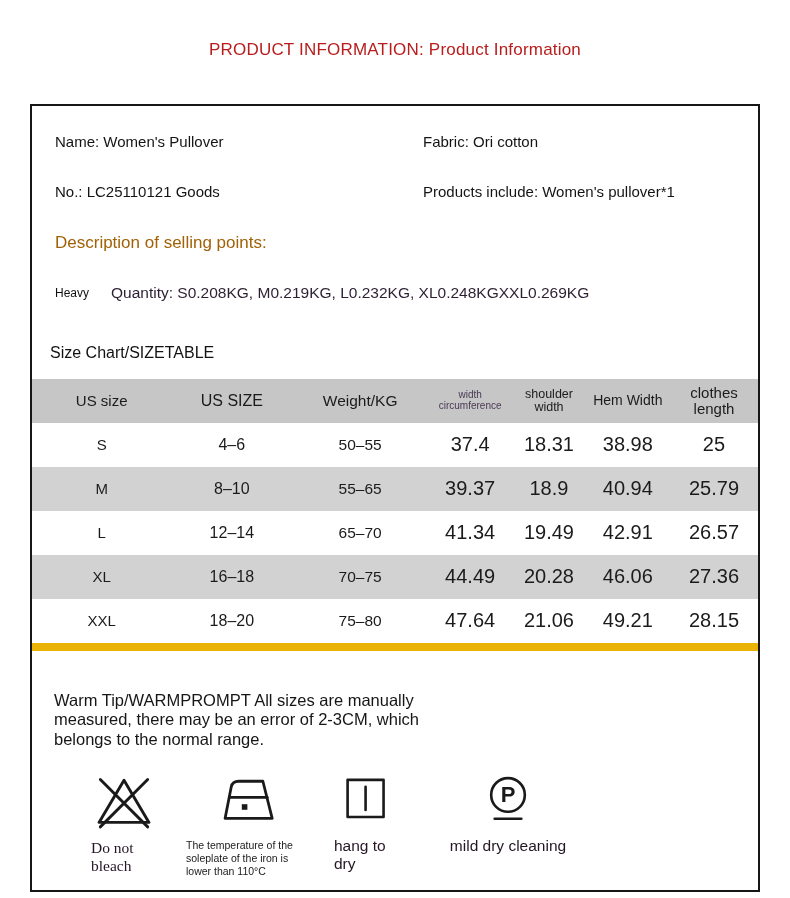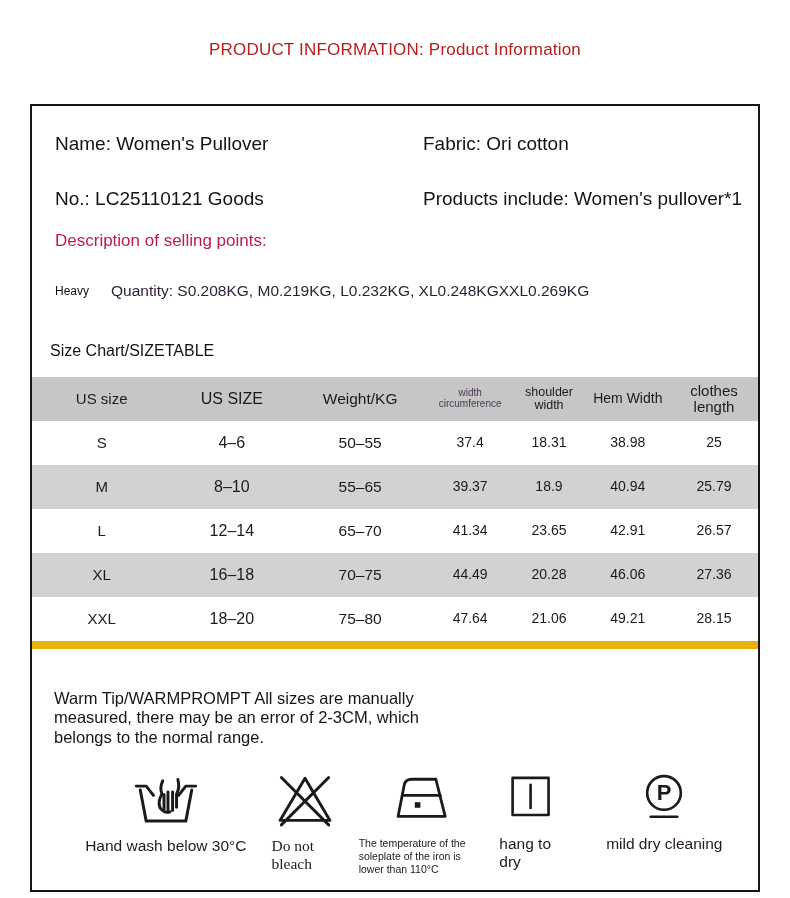--- a/index.html
+++ b/index.html
@@ -10,38 +10,38 @@
   .title{
     padding-top:40px;text-align:center;font-size:17px;letter-spacing:.2px;
     color:#b91c1c;font-weight:500;
   }
   .box{
     margin:44px 30px 0 30px;height:788px;border:2px solid #161616;
     box-sizing:border-box;background:#ffffff;
   }
   .info-grid{
     display:grid;grid-template-columns:368px 1fr;row-gap:33px;
-    padding:27px 10px 0 23px;font-size:19px;color:#141414;
+    padding:27px 10px 0 23px;font-size:15px;color:#141414;
   }
-  .desc{margin:21px 0 0 23px;font-size:17px;color:#be185d;}
+  .desc{margin:33px 0 0 23px;font-size:17px;color:#a16207;}
   .qty-row{margin:31px 0 0 23px;display:flex;align-items:center;gap:22px;}
   .heavy{font-size:12px;color:#111;}
   .qty{font-size:15.5px;color:#2d1f33;}
   .chart-heading{margin:42px 0 0 18px;font-size:16px;color:#121212;}
   table.size-table{
     width:100%;border-collapse:collapse;margin-top:17px;
     border-bottom:8px solid #eab308;
   }
   table.size-table th,table.size-table td{
     height:44px;text-align:center;vertical-align:middle;font-weight:400;
     padding:0;line-height:1.08;
   }
   tr.head-row{background:#c6c6c6;}
   tr.alt{background:#d2d2d2;}
-  td{font-size:14px;color:#1b1b1b;}
+  td{font-size:20px;color:#1b1b1b;}
   .c0{width:19%;font-size:15px;}
   .c1{width:16.5%;font-size:16px;}
   .c2{width:18.5%;font-size:15.5px;}
   .c3{width:11.5%;}
   th.c3{font-size:10px;color:#4a3a55;padding:0 10px;}
   .c4{width:10%;}
   th.c4{font-size:12.5px;padding:0 12px;}
   .c5{width:11.5%;}
   th.c5{font-size:14px;padding:0 14px;}
   .c6{width:12%;}
@@ -117,21 +117,21 @@
           <td class="c3">39.37</td>
           <td class="c4">18.9</td>
           <td class="c5">40.94</td>
           <td class="c6">25.79</td>
         </tr>
         <tr>
           <td class="c0">L</td>
           <td class="c1">12–14</td>
           <td class="c2">65–70</td>
           <td class="c3">41.34</td>
-          <td class="c4">23.65</td>
+          <td class="c4">19.49</td>
           <td class="c5">42.91</td>
           <td class="c6">26.57</td>
         </tr>
         <tr class="alt">
           <td class="c0">XL</td>
           <td class="c1">16–18</td>
           <td class="c2">70–75</td>
           <td class="c3">44.49</td>
           <td class="c4">20.28</td>
           <td class="c5">46.06</td>
@@ -146,31 +146,20 @@
           <td class="c5">49.21</td>
           <td class="c6">28.15</td>
         </tr>
       </tbody>
     </table>
 
     <p class="warm">Warm Tip/WARMPROMPT All sizes are manually measured, there may be an error of 2-3CM, which belongs to the normal range.</p>
 
     <div class="care-row">
 
-      <div class="care-item ci-0">
-        <svg width="66" height="60" viewBox="0 0 100 90">
-          <path class="icon-stroke" d="M5 27 H20 L31 41"></path>
-          <path class="icon-stroke" d="M95 27 H80 L69 41"></path>
-          <path class="icon-stroke" d="M11 33 L20 80 H80 L89 33"></path>
-          <path class="icon-stroke" d="M45 19 Q40 30 44 39 M68 17 Q71 28 67 37"></path>
-          <path class="icon-stroke" d="M44 39 Q37 50 41 60 Q48 69 56 66"></path>
-          <path class="icon-stroke" d="M47 40 V62 M53 36 V65 M60 36 V64 M66 39 V59"></path>
-        </svg>
-        <div class="care-label">Hand wash below 30°C</div>
-      </div>
 
       <div class="care-item ci-1">
         <svg width="64" height="60" viewBox="0 0 100 90">
           <path class="icon-stroke" d="M50 14 L89 80 H11 Z"></path>
           <path class="icon-stroke" d="M13 13 L87 87 M87 13 L13 87"></path>
         </svg>
         <div class="care-label">Do not bleach</div>
       </div>
 
       <div class="care-item ci-2">

